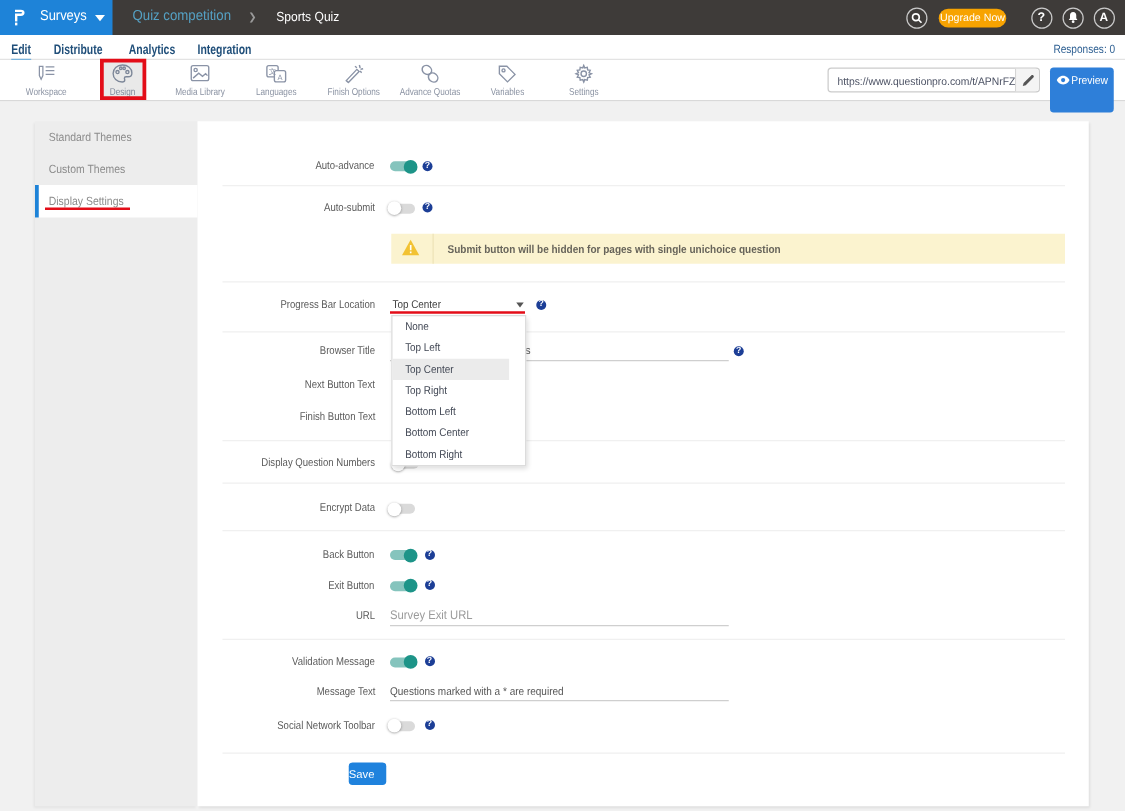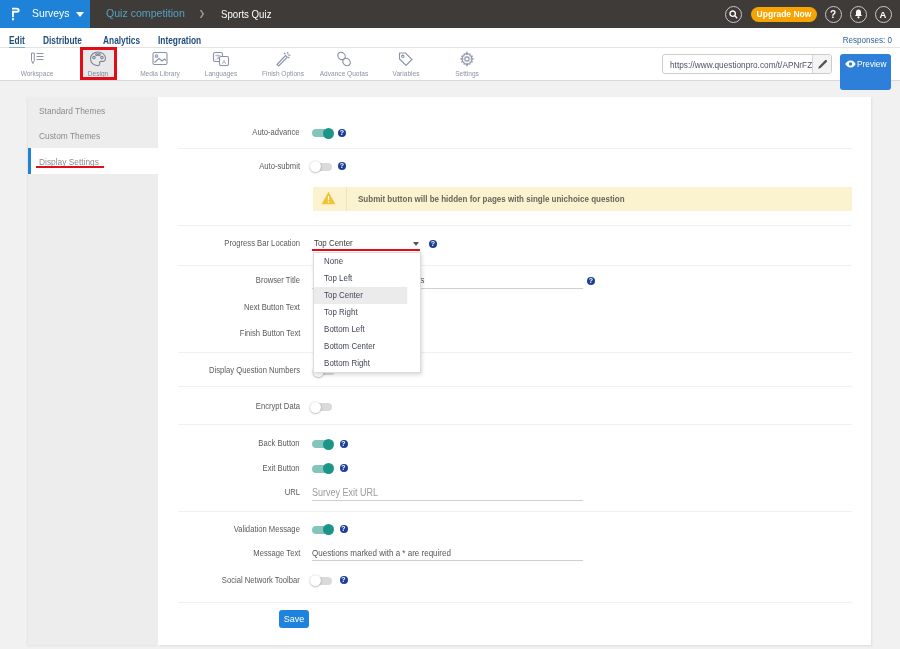--- a/index.html
+++ b/index.html
@@ -35,21 +35,21 @@
 <div class="abs" style="left:106px;top:7px;font-size:11.5px;color:#55a1c4;transform:scaleX(0.92);transform-origin:left center">Quiz competition</div>
 <div class="abs" style="left:198.5px;top:8.5px;font-size:8px;color:#9a9a9a">❯</div>
 <div class="abs" style="left:221px;top:7.5px;font-size:10.5px;color:#fff;transform:scaleX(0.92);transform-origin:left center">Sports Quiz</div>
 
 <div class="abs" style="left:725px;top:5.5px;width:17px;height:17px;border:1px solid #c9c9c9;border-radius:50%">
   <svg width="9" height="9" style="position:absolute;left:3px;top:3px" viewBox="0 0 9 9">
       <circle cx="3.7" cy="3.7" r="2.7" stroke="#fff" stroke-width="1.4" fill="none"></circle>
       <line x1="5.8" y1="5.8" x2="8.2" y2="8.2" stroke="#fff" stroke-width="1.4"></line>
     </svg>
 </div>
-<div class="abs" style="left:751px;top:6.5px;width:66px;height:15px;background:#f7a301;border-radius:8px;color:#fff;font-size:8.5px;font-weight:bold;text-align:center;line-height:15px">Upgrade Now</div>
+<div class="abs" style="left:751px;top:6.5px;width:54px;height:15px;background:#f7a301;border-radius:8px;color:#fff;font-size:8.5px;font-weight:normal;text-align:center;line-height:15px">Upgrade Now</div>
 <div class="abs" style="left:824.5px;top:5.5px;width:17px;height:17px;border:1px solid #c9c9c9;border-radius:50%;color:#fff;font-size:10px;font-weight:bold;text-align:center;line-height:16px">?</div>
 <div class="abs" style="left:849.5px;top:5.5px;width:17px;height:17px;border:1px solid #c9c9c9;border-radius:50%">
   <svg width="9" height="10" style="position:absolute;left:3px;top:2.5px" viewBox="0 0 9 10">
       <path d="M4.5 0.5 C2.8 0.5 2 1.8 2 3.2 L2 5.5 L1 7 L8 7 L7 5.5 L7 3.2 C7 1.8 6.2 0.5 4.5 0.5 Z" fill="#fff"></path>
       <circle cx="4.5" cy="8.3" r="1.1" fill="#fff"></circle>
     </svg>
 </div>
 <div class="abs" style="left:874.5px;top:5.5px;width:17px;height:17px;border:1px solid #c9c9c9;border-radius:50%;color:#fff;font-size:9.5px;font-weight:bold;text-align:center;line-height:16px">A</div>
 
 <div class="abs" style="left:0;top:28px;width:900px;height:20px;background:#fff;border-bottom:1px solid #e3e3e3"></div>
@@ -227,21 +227,21 @@
 
 <div class="lb" style="top:547.5px">Message Text</div>
 <div class="abs" style="left:312px;top:547.5px;font-size:9px;color:#555;transform:scaleX(0.89);transform-origin:left center">Questions marked with a * are required</div>
 <div class="ul" style="left:312px;top:559.5px;width:271px"></div>
 
 <div class="lb" style="top:574.5px">Social Network Toolbar</div>
 <div class="tgl off" style="left:312px;top:576.5px"></div>
 <div class="q" style="left:339.5px;top:576px">?</div>
 <div class="dv" style="top:602px"></div>
 
-<div class="abs" style="left:279px;top:610px;width:30px;height:18px;background:#1f82dd;border-radius:3px;color:#fff;font-size:9px;text-align:center;line-height:18px">Save</div>
+<div class="abs" style="left:279px;top:610px;width:30px;height:18px;background:#1f82dd;border-radius:3px;color:#fff;font-size:9px;line-height:18px">Save</div>
 
 <div class="abs" style="left:313px;top:252px;width:108px;height:121.4px;background:#fff;border:1px solid #dcdcdc;box-shadow:1px 2px 4px rgba(0,0,0,.15)">
   <div class="ddi">None</div>
   <div class="ddi">Top Left</div>
   <div class="ddi" style="background:#ebebeb">Top Center</div>
   <div class="ddi">Top Right</div>
   <div class="ddi">Bottom Left</div>
   <div class="ddi">Bottom Center</div>
   <div class="ddi">Bottom Right</div>
 </div>

